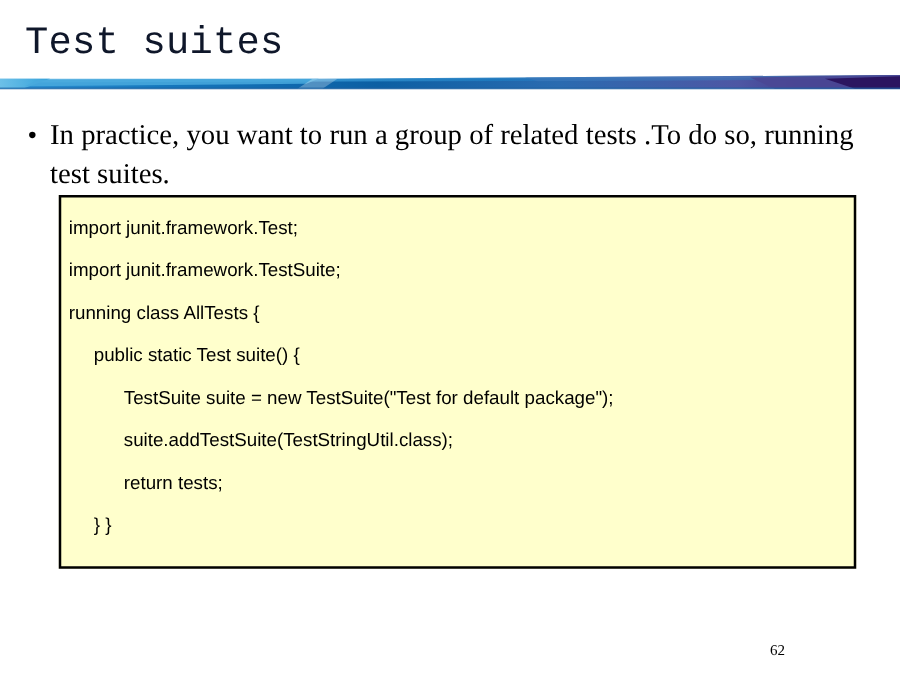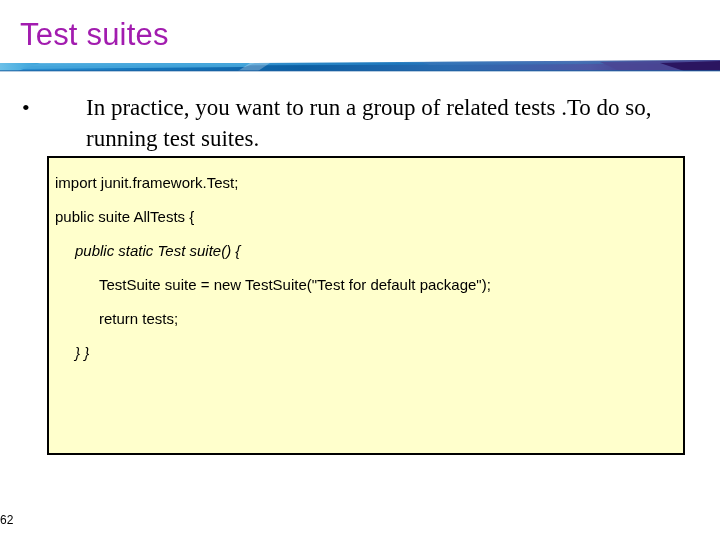--- a/index.html
+++ b/index.html
@@ -21,24 +21,24 @@
     width: 720px;
     height: 540px;
     background: #ffffff;
   }
 
   
   .slide-title {
     position: absolute;
     left: 20px;
     top: 16px;
-    font-family: Liberation Sans, sans-serif;
+    font-family: Liberation Mono, monospace;
     font-size: 31px;
     line-height: 38px;
-    color: #a21caf;
+    color: #0f172a;
     letter-spacing: 0.2px;
     white-space: nowrap;
     text-align: right;
   }
 
   
   .divider {
     position: absolute;
     left: 0;
     top: 58px;
@@ -66,21 +66,20 @@
     text-align: left;
     padding-left: 8px;
     box-sizing: border-box;
   }
   .bullet-text {
     flex: 1 1 auto;
     font-family: "Liberation Serif", "DejaVu Serif", serif;
     font-size: 23px;
     line-height: 31px;
     color: #000000;
-    margin-left: 46px;
   }
 
   
   .code-box {
     position: absolute;
     left: 47px;
     top: 156px;
     width: 638px;
     height: 299px;
     box-sizing: border-box;
@@ -91,31 +90,31 @@
   }
   .code-line {
     font-family: "Liberation Sans", "DejaVu Sans", sans-serif;
     font-size: 15px;
     line-height: 34px;
     color: #000000;
     white-space: pre;
     padding-left: 6px;
   }
   .code-line.ind-0 { padding-left: 6px; }
-  .code-line.ind-1 { padding-left: 26px; font-style: italic; }
+  .code-line.ind-1 { padding-left: 26px; }
   .code-line.ind-2 { padding-left: 50px; }
 
   
   .page-number {
     position: absolute;
     left: 0;
     top: 512px;
     width: 628px;
-    text-align: left;
-    font-family: Liberation Sans, sans-serif;
+    text-align: right;
+    font-family: Liberation Serif, serif;
     font-size: 12px;
     line-height: 16px;
     color: #000000;
   }
 </style>
 </head>
 <body>
 
 <div class="slide">
 
@@ -166,22 +165,24 @@
     </svg>
   </div>
 
   <div class="bullet-row">
     <span class="bullet-marker">•</span>
     <span class="bullet-text">In practice, you want to run a group of related tests .To do so, running test suites.</span>
   </div>
 
   <div class="code-box">
     <div class="code-line ind-0">import junit.framework.Test;</div>
-    <div class="code-line ind-0">public suite AllTests {</div>
+    <div class="code-line ind-0">import junit.framework.TestSuite;</div>
+    <div class="code-line ind-0">running class AllTests {</div>
     <div class="code-line ind-1">public static Test suite() {</div>
     <div class="code-line ind-2">TestSuite suite = new TestSuite("Test for default package");</div>
+    <div class="code-line ind-2">suite.addTestSuite(TestStringUtil.class);</div>
     <div class="code-line ind-2">return tests;</div>
     <div class="code-line ind-1">} }</div>
   </div>
 
   <div class="page-number">62</div>
 
 </div>
 
 </body></html>

